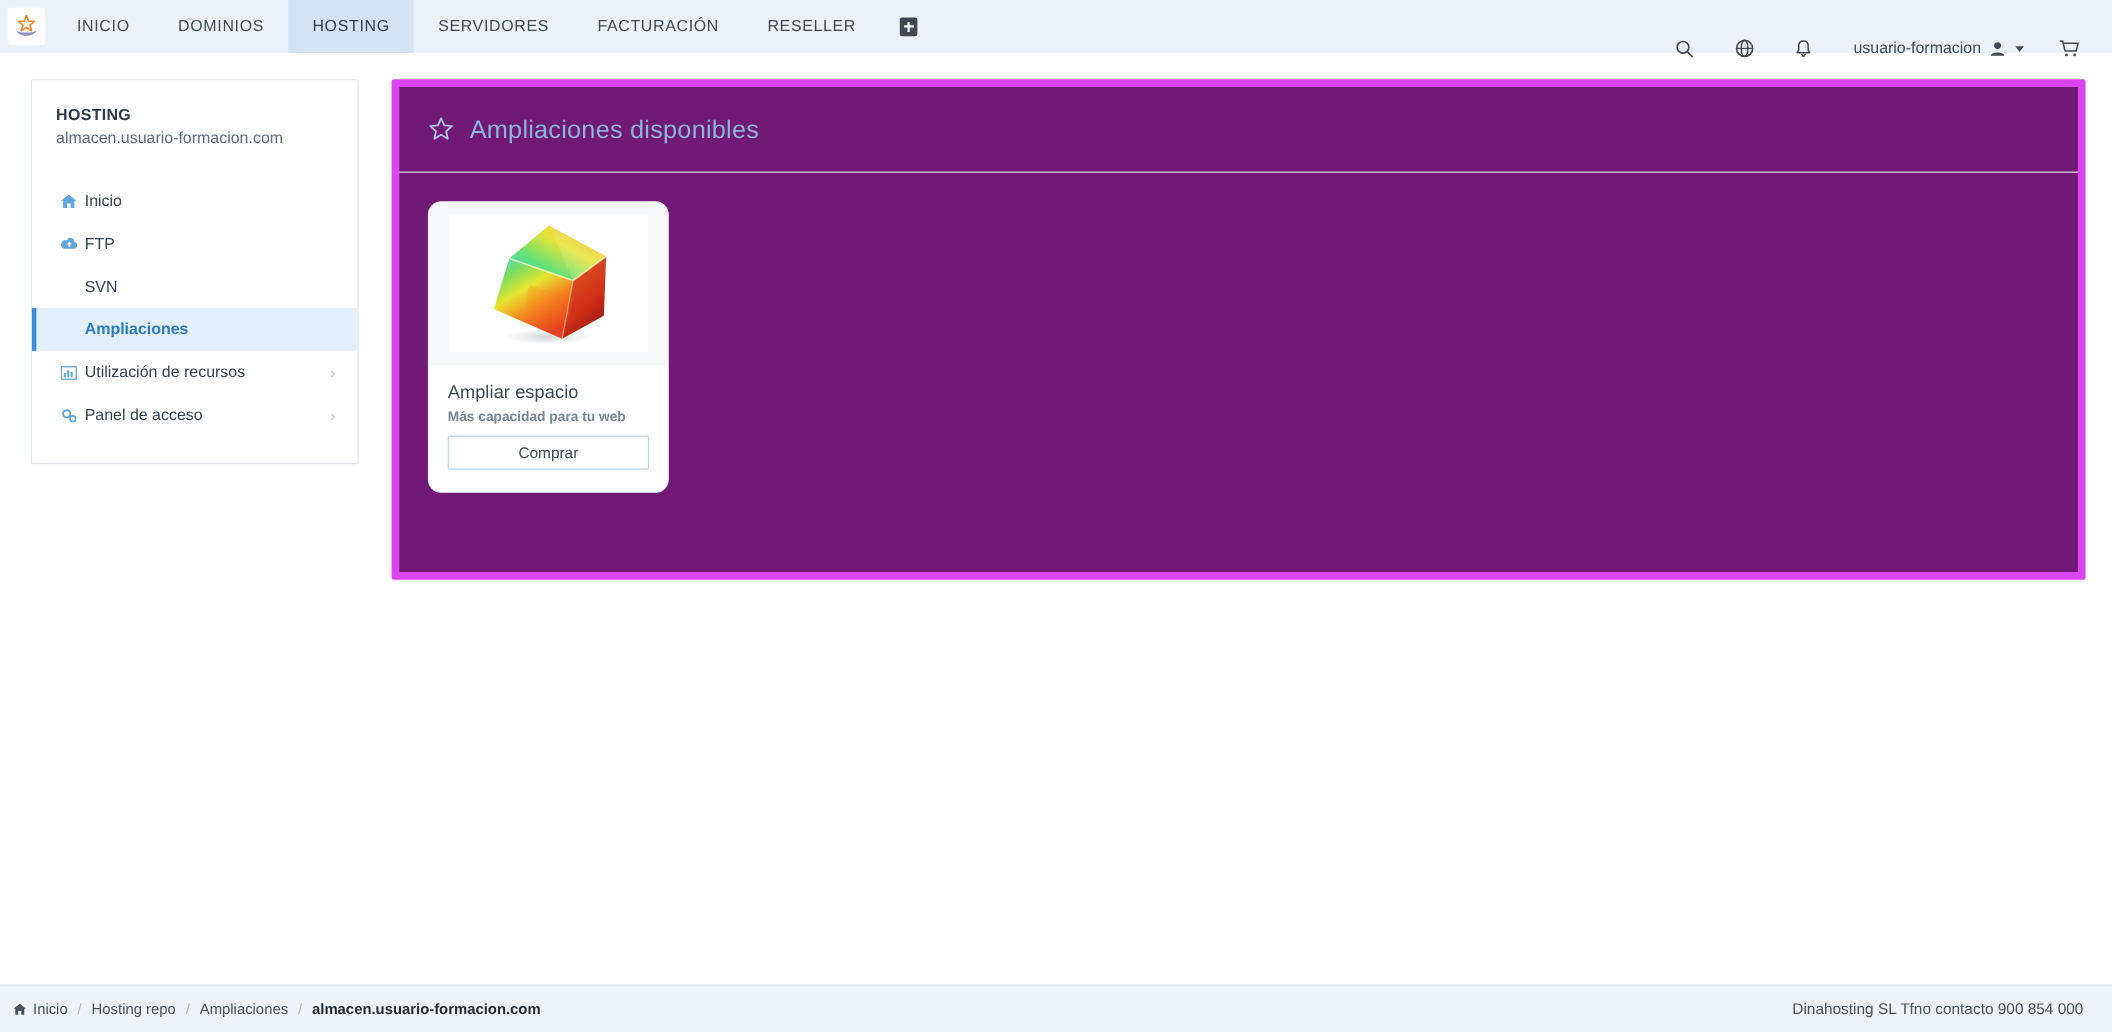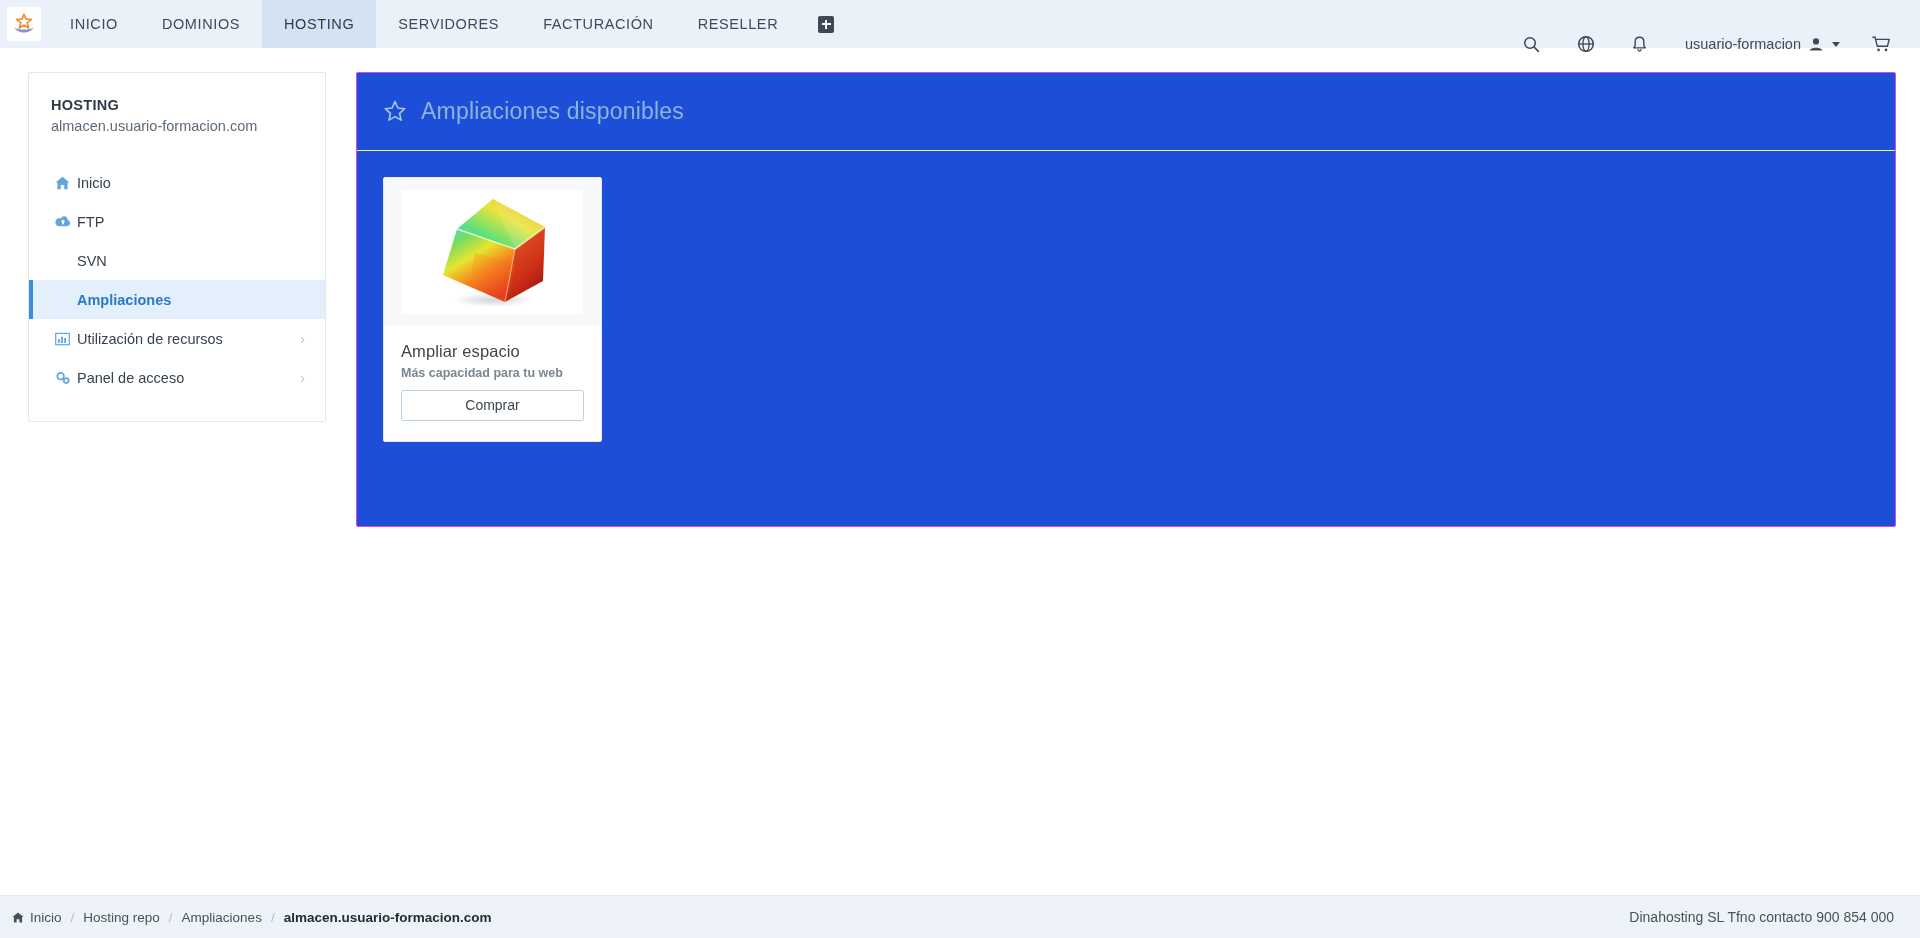--- a/index.html
+++ b/index.html
@@ -134,22 +134,22 @@
   .sb-chev { color: #b9c2cb; font-size: 14px; line-height: 1; }
   .git-ico {
     font-size: 11px; font-weight: bold; color: #63a6dd;
     font-family: "Liberation Serif", serif;
     letter-spacing: -0.3px;
   }
 
   
   .main {
     flex: 1 1 auto;
-    background: #1d4ed8;
-    border: 1px solid #d946ef;
+    background: #701a75;
+    border: 7px solid #d946ef;
     border-radius: 2px;
     min-height: 455px;
   }
   .main-head {
     height: 78px;
     display: flex; align-items: center;
     padding: 0 26px;
     border-bottom: 1px solid #eceff2;
     gap: 14px;
   }
@@ -157,21 +157,21 @@
   .main-title {
     font-size: 23px; color: #8cb4da; font-weight: normal; letter-spacing: 0.2px;
   }
   .main-body { padding: 26px 26px 30px 26px; display: flex; gap: 24px; flex-wrap: wrap; }
 
   
   .card {
     width: 219px;
     border: 1px solid #e6eaee;
     background: #ffffff;
-    border-radius: 2px;
+    border-radius: 12px;
     overflow: hidden;
   }
   .card-imgbox {
     height: 148px;
     background: #f7f8f9;
     display: flex; align-items: center; justify-content: center;
     padding: 12px 18px;
   }
   .card-img-inner {
     background: #ffffff;

